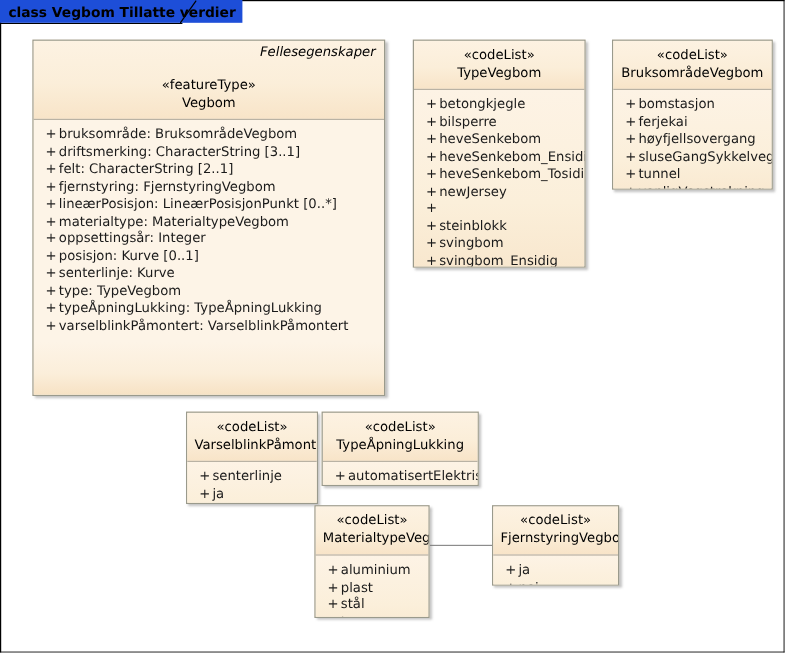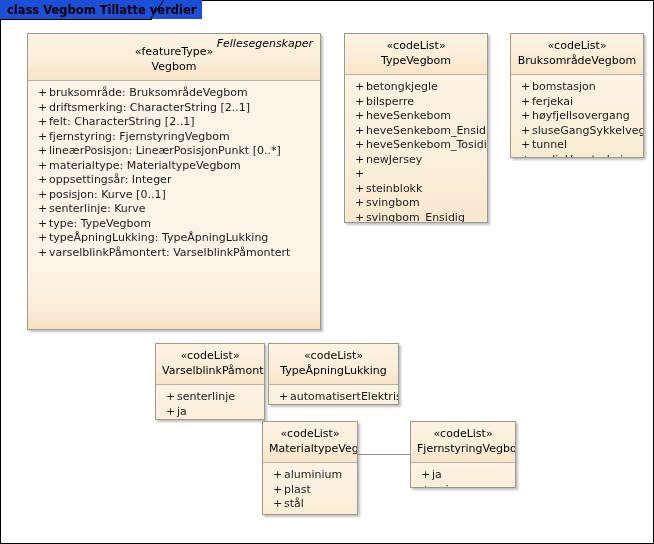--- a/index.html
+++ b/index.html
@@ -192,31 +192,31 @@
   <svg class="title-tab-slant" viewBox="0 0 14 20">
     <path d="M 0 19.5 L 13.5 0.5" stroke="#000000" stroke-width="1" fill="none"></path>
   </svg>
   <div class="title-tab-underline"></div>
 
   <div class="connector" style="left:358px; top:454px; width:52px; height:1px;"></div>
 
   <div class="uml-box feature" style="left:27px; top:33px; width:294px; height:297px;">
     <div class="hdr">
       <div class="corner-label">Fellesegenskaper</div>
-      <div class="stereo" style="margin-top:8px;">«featureType»</div>
+      <div class="stereo" style="margin-top:27px;">«featureType»</div>
       <div class="cname">Vegbom</div>
     </div>
     <div class="attrs">
       <div class="attr">
         <span class="vis">+</span>
         <span class="txt">bruksområde: BruksområdeVegbom</span>
       </div>
       <div class="attr">
         <span class="vis">+</span>
-        <span class="txt">driftsmerking: CharacterString [2..1]</span>
+        <span class="txt">driftsmerking: CharacterString [3..1]</span>
       </div>
       <div class="attr">
         <span class="vis">+</span>
         <span class="txt">felt: CharacterString [2..1]</span>
       </div>
       <div class="attr">
         <span class="vis">+</span>
         <span class="txt">fjernstyring: FjernstyringVegbom</span>
       </div>
       <div class="attr">

